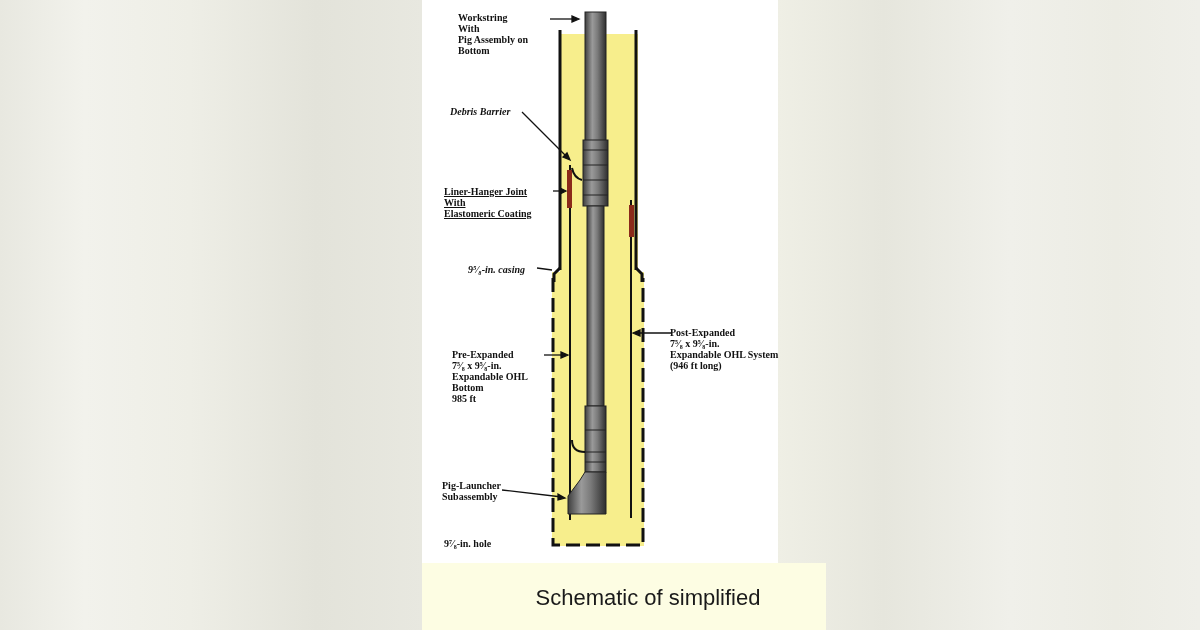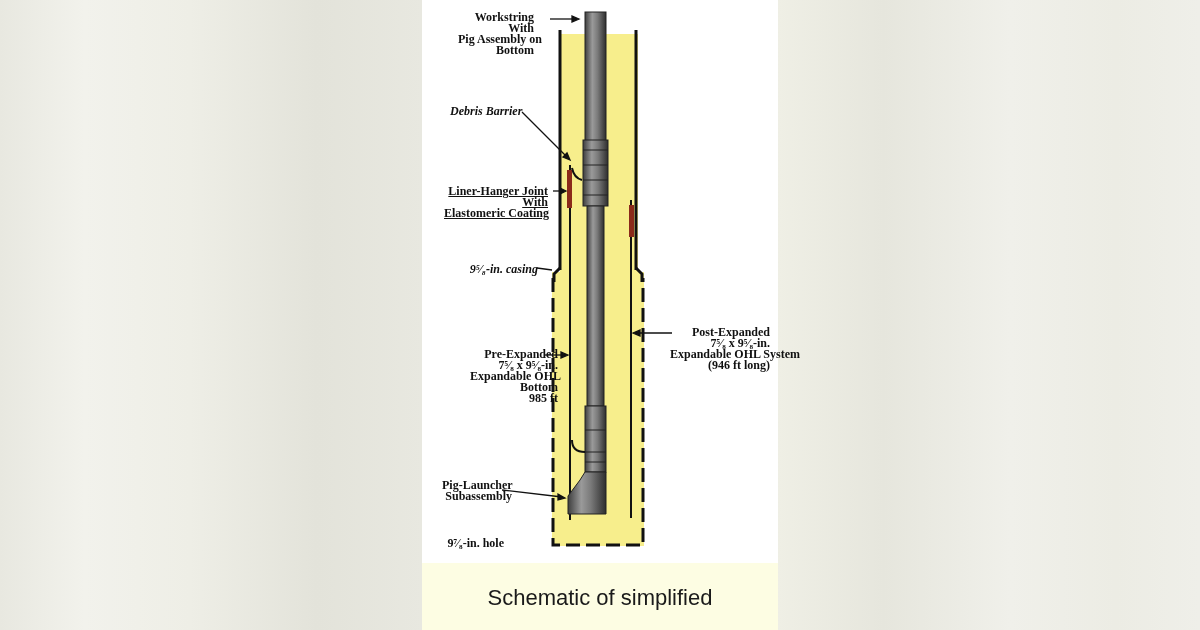--- a/index.html
+++ b/index.html
@@ -21,35 +21,35 @@
     position: absolute; left: 422px; top: 0; width: 356px; height: 630px;
     background: #ffffff;
   }
   .figure {
     position: absolute; left: 0; top: 0; width: 356px; height: 563px;
     background: #ffffff;
   }
   .caption-box {
     position: absolute; left: 0; top: 563px; width: 356px; height: 67px;
     background: #fdfde3;
-    display: flex; flex-direction: column; align-items: center; justify-content: center;
+    display: flex; flex-direction: column; align-items: center; justify-content: center; padding-left: 48px;
   }
   .caption {
     font-family: "Liberation Sans", sans-serif;
     font-size: 22px; color: #1a1a1a; text-align: center; line-height: 29px;
     margin-top: 2px;
   }
   .lbl {
     position: absolute;
     font-family: "Liberation Serif", serif;
     font-weight: bold;
-    font-size: 12px;
+    font-size: 10px;
     line-height: 11px;
     color: #111;
-    text-align: right;
+    text-align: left;
     white-space: nowrap;
   }
   svg { position: absolute; left: 0; top: 0; }
 </style>
 </head>
 <body>
 
 <div class="bg-left"></div>
 <div class="bg-right"></div>
 
@@ -132,21 +132,21 @@
     <div class="lbl" style="left:22px; top:186px; width:104px;text-decoration:underline;">
       <div>Liner-Hanger Joint</div>
       <div>With</div>
       <div>Elastomeric Coating</div>
     </div>
 
     <div class="lbl" style="left:46px; top:264px; width:70px;font-style:italic;">
       <div>9⁵⁄₈-in. casing</div>
     </div>
 
-    <div class="lbl" style="left:48px; top:349px; width:88px;">
+    <div class="lbl" style="left:30px; top:349px; width:88px;">
       <div>Pre-Expanded</div>
       <div>7⁵⁄₈ x 9⁵⁄₈-in.</div>
       <div>Expandable OHL</div>
       <div>Bottom</div>
       <div>985 ft</div>
     </div>
 
     <div class="lbl" style="left:248px; top:327px; width:100px;">
       <div>Post-Expanded</div>
       <div>7⁵⁄₈ x 9⁵⁄₈-in.</div>

